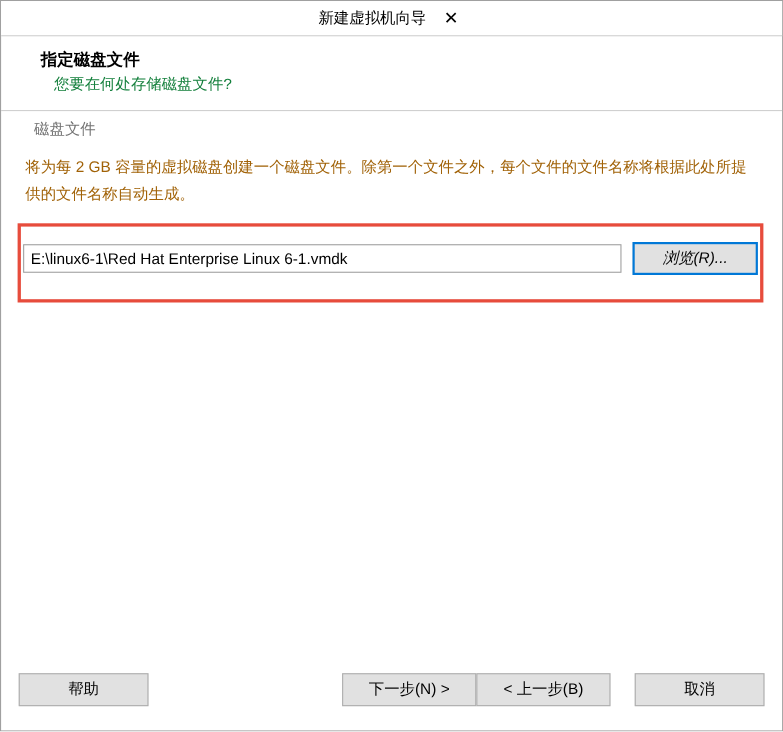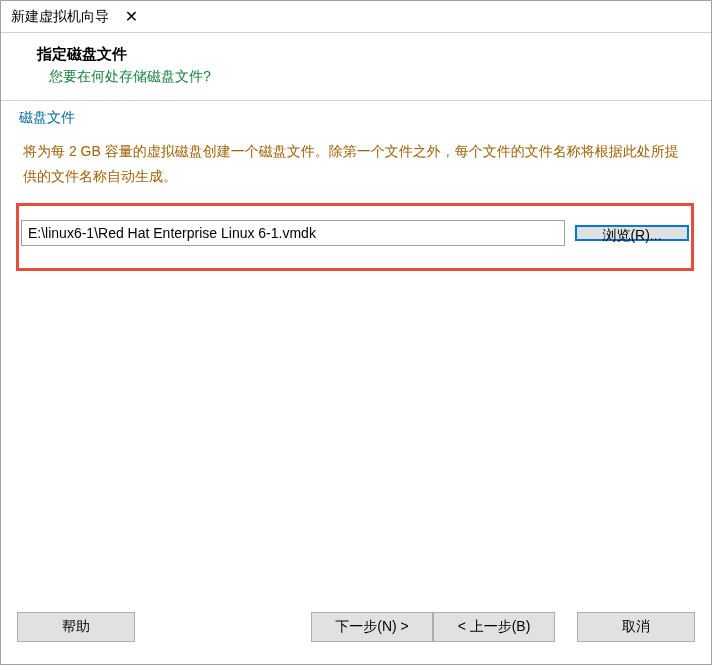--- a/index.html
+++ b/index.html
@@ -17,21 +17,21 @@
       height: 665px;
       border: 1px solid #a0a0a0;
       display: flex;
       flex-direction: column;
       background: #fff;
     }
     .titlebar {
       height: 32px;
       display: flex;
       align-items: center;
-      justify-content: flex-start;
+      justify-content: center;
       padding: 0 0 0 10px;
       border-bottom: 1px solid #d0d0d0;
       background: #fff;
     }
     .titlebar-title {
       font-size: 14px;
       color: #000;
     }
     .close-btn {
       width: 45px;
@@ -65,25 +65,25 @@
       padding: 16px 18px;
       position: relative;
     }
     .fieldset {
       position: relative;
       padding: 14px 2px 0 0;
     }
     .fieldset-label {
       position: absolute;
       top: -8px;
-      left: 0;
+      left: 12px;
       background: #fff;
       padding: 0 4px 0 0;
       font-size: 14px;
-      color: #0369a1;
+      color: #737373;
     }
     .description {
       font-size: 14px;
       line-height: 1.8;
       color: #a16207;
       margin: 8px 0 14px 0;
       padding: 0 4px;
     }
     .input-row {
       display: flex;
@@ -98,27 +98,28 @@
       height: 26px;
       border: 1px solid #a0a0a0;
       padding: 2px 6px;
       font-size: 14px;
       font-family: "Segoe UI", Tahoma, sans-serif;
       color: #000;
       background: #fff;
     }
     .browse-btn {
       width: 114px;
-      height: 16px;
+      height: 30px;
       border: 2px solid #0078d7;
       background: #e1e1e1;
       font-size: 14px;
       font-family: "Microsoft YaHei", "Segoe UI", sans-serif;
       color: #000;
       cursor: pointer;
+      font-style: italic;
     }
     .footer {
       height: 52px;
       display: flex;
       padding: 0 16px;
       gap: 10px;
     }
     .footer-btn {
       height: 30px;
       min-width: 118px;

